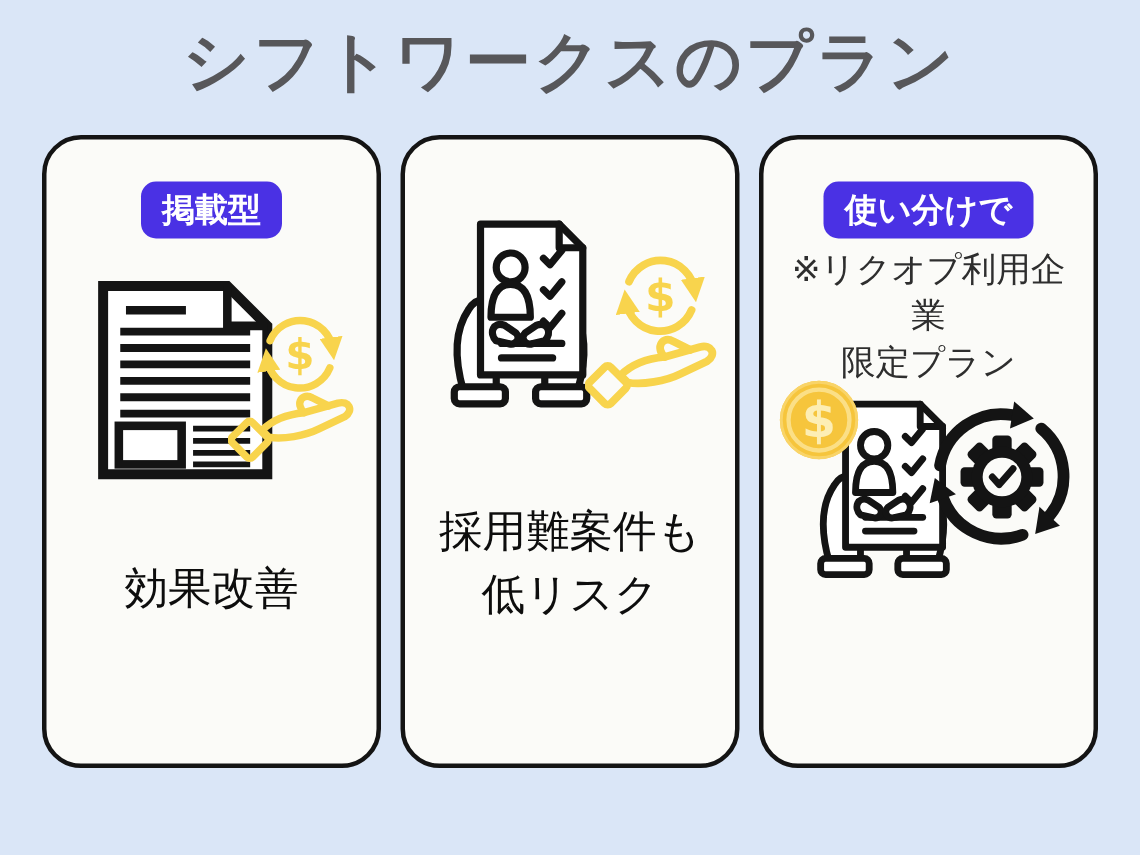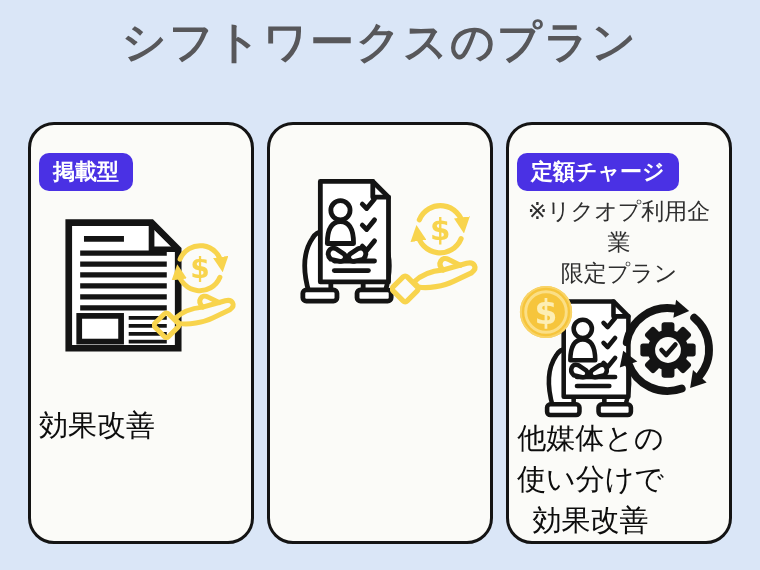--- a/index.html
+++ b/index.html
@@ -8,22 +8,22 @@
     --body:#0d0d0d; --yellow:#f8d44d; --coin:#f6c53c;
   }
   *{margin:0;padding:0;box-sizing:border-box;}
   html,body{width:760px;height:570px;}
   body{font-family:"Liberation Sans","DejaVu Sans",sans-serif;background:var(--page-bg);overflow:hidden;}
   .page{width:760px;height:438px;position:relative;}
   .title{padding-top:18px;text-align:center;font-size:44px;font-weight:700;
          color:var(--title);letter-spacing:2px;line-height:1.1;}
   .cards{display:flex;gap:13px;padding:0 28px;margin-top:24px;}
   .card{flex:1;height:422px;background:var(--card-bg);border:3px solid var(--border);
-        border-radius:26px;display:flex;flex-direction:column;align-items:flex-start;
-        padding:28px 8px 0;overflow:hidden;margin-top:32px;}
+        border-radius:26px;display:flex;flex-direction:column;align-items:center;
+        padding:28px 8px 0;overflow:hidden;}
   .badge{font-size:22px;font-weight:700;color:var(--badge-text,#fff);background:var(--badge);
          border-radius:10px;padding:5px 14px;line-height:1.25;white-space:nowrap;}
   .note{margin-top:5px;font-size:23px;line-height:1.35;color:#2e2e2e;text-align:center;}
   .note span{display:block;}
   .icon-area{position:relative;width:100%;height:152px;margin-top:22px;}
   .card-flat .icon-area{margin-top:0;height:138px;}
   .desc{margin-top:40px;text-align:center;font-size:29px;line-height:1.42;color:var(--body);}
   .card-flat .desc{margin-top:12px;}
   .desc span{display:block;}
   .abs{position:absolute;}
@@ -124,24 +124,28 @@
             <path d="M31 26 A24 24 0 0 1 77 32" marker-end="url(#yh2)"></path>
             <path d="M75 46 A24 24 0 0 1 29 40" marker-end="url(#yh2)"></path>
             <path d="M25 92 C33 84 45 80 56 79 L81 72 C89 70 93 77 86 82 L67 91 C57 96 40 99 30 97 Z"></path>
             <path d="M56 79 C49 72 55 64 62 68 L74 74"></path>
             <rect x="-10.5" y="-10.5" width="21" height="21" rx="3" transform="translate(16,99) rotate(45)"></rect>
           </g>
           <text x="53" y="47" font-size="31" font-weight="bold" text-anchor="middle" fill="#f8d44d">$</text>
         </svg>
       </div>
 
+      <p class="desc">
+        <span>採用難案件も</span>
+        <span>低リスク</span>
+      </p>
     </section>
 
     <section class="card card-flat">
-      <div class="badge">定額チャージ</div>
+      <div class="badge">使い分けで</div>
 
       <p class="note">
         <span>※リクオプ利用企業</span>
         <span>限定プラン</span>
       </p>
 
       <div class="icon-area">
 
         <svg class="abs" style="left:16px;top:6px;width:112px;height:124px;" viewBox="0 0 135 148">
           <g stroke="#141414" stroke-width="5.5" stroke-linecap="round" stroke-linejoin="round">
@@ -192,21 +196,16 @@
               <rect x="-7" y="-30" width="14" height="18" rx="3" transform="rotate(270)"></rect>
               <rect x="-7" y="-30" width="14" height="18" rx="3" transform="rotate(315)"></rect>
               <circle cx="0" cy="0" r="22"></circle>
             </g>
             <circle cx="0" cy="0" r="14" fill="#fbfbf8"></circle>
             <path d="M-7 0 L-2 5.5 L8 -6" fill="none" stroke="#141414" stroke-width="5" stroke-linecap="round" stroke-linejoin="round"></path>
           </g>
         </svg>
       </div>
 
-      <p class="desc">
-        <span>他媒体との</span>
-        <span>使い分けで</span>
-        <span>効果改善</span>
-      </p>
     </section>
 
   </div>
 </div>
 
 </body></html>

